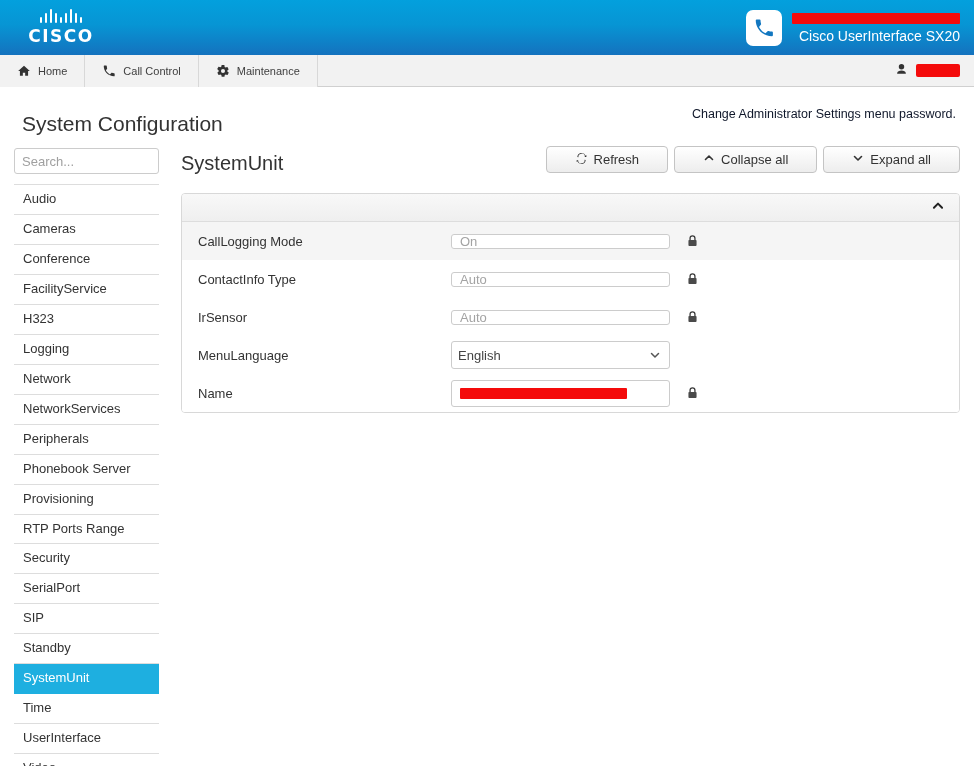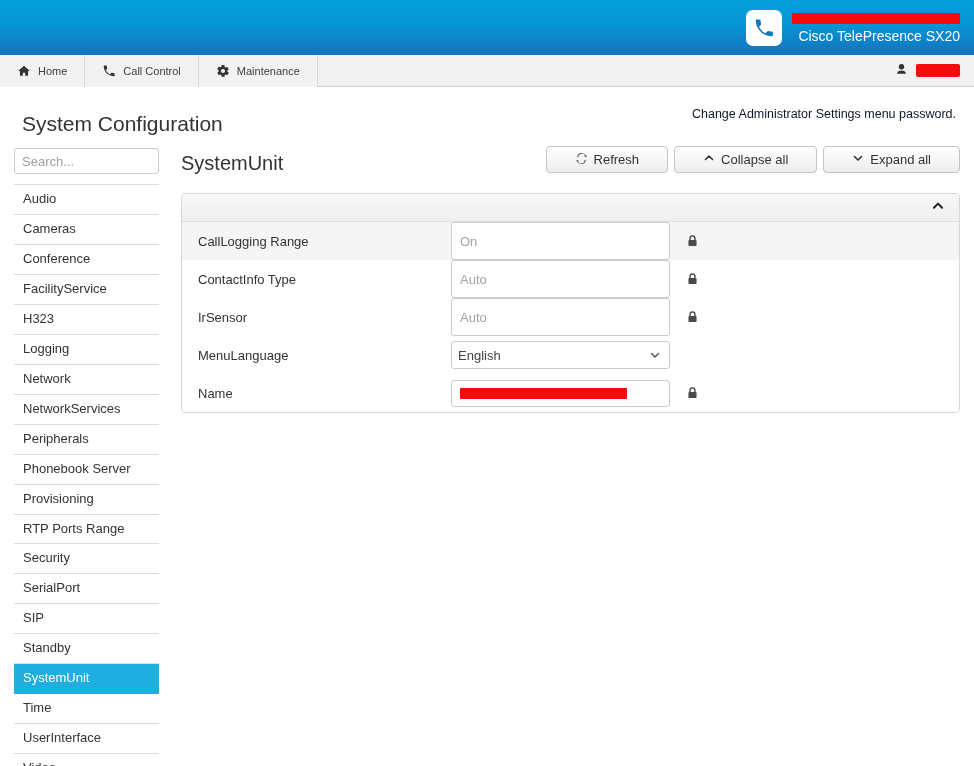--- a/index.html
+++ b/index.html
@@ -270,21 +270,21 @@
   }
   .form-row.shaded { background: #F5F5F5; }
   .row-label {
     width: 253px;
     flex: 0 0 253px;
     font-size: 13px;
     color: #333333;
   }
   .field {
     width: 219px;
-    height: 38px;
+    height: 15px;
     border: 1px solid #CCCCCC;
     border-radius: 3px;
     padding: 4px 8px;
     font-size: 13px;
     color: #555555;
     background: #ffffff;
     font-family: "Liberation Sans", sans-serif;
     outline: none;
   }
   .field::placeholder { color: #A3A3A3; }
@@ -326,30 +326,44 @@
     display: flex;
     align-items: center;
     justify-content: center;
     margin-left: 8px;
   }
 </style>
 </head>
 <body>
 
 <div class="topbar">
+  <div class="cisco-logo">
+    <div class="cisco-bars">
+      <i></i>
+        <i></i>
+        <i></i>
+        <i></i>
+        <i></i>
+        <i></i>
+        <i></i>
+        <i></i>
+        <i></i>
+    </div>
+    <div class="cisco-word">CISCO</div>
+  </div>
 
   <div class="header-right">
     <div class="phone-badge">
       <svg width="22" height="22" viewBox="0 0 24 24" aria-hidden="true">
         <path fill="#1277C0" d="M6.6 10.8c1.5 3 4 5.5 7 7l2.3-2.3c.3-.3.7-.4 1.1-.3 1.2.4 2.4.6 3.7.6.6 0 1 .4 1 1V20c0 .6-.4 1-1 1C10.9 21 3 13.1 3 3.6c0-.6.4-1 1-1h3.2c.6 0 1 .4 1 1 0 1.3.2 2.5.6 3.7.1.4 0 .8-.3 1.1L6.6 10.8z"></path>
       </svg>
     </div>
     <div class="device-block">
       <div class="redact-bar"></div>
-      <div class="device-name">Cisco TelePresence SX20</div>
+      <div class="device-name">Cisco UserInterface SX20</div>
     </div>
   </div>
 </div>
 
 <div class="navbar">
 
   <div class="tab">
     <span class="ticon">
       <svg width="14" height="14" viewBox="0 0 24 24" aria-hidden="true">
         <path fill="#333" d="M12 3L2 12h3v8h5v-5h4v5h5v-8h3L12 3z"></path>
@@ -461,21 +475,21 @@
 
       <div class="panel-bar">
         <span>
           <svg width="14" height="14" viewBox="0 0 24 24" aria-hidden="true">
             <path fill="none" stroke="#222" stroke-width="3.4" stroke-linecap="round" stroke-linejoin="round" d="M5 15l7-7 7 7"></path>
           </svg>
         </span>
       </div>
 
       <div class="form-row shaded">
-        <div class="row-label">CallLogging Range</div>
+        <div class="row-label">CallLogging Mode</div>
         <input class="field" type="text" placeholder="On" style="">
         <div class="lock-slot">
           <svg width="13" height="14" viewBox="0 0 24 24" aria-hidden="true">
             <path fill="none" stroke="#3A3A3A" stroke-width="2.4" d="M7.5 10V7a4.5 4.5 0 0 1 9 0v3"></path>
             <rect x="4.5" y="10" width="15" height="11" rx="1.6" fill="#4A4A4A"></rect>
           </svg>
         </div>
       </div>
 
       <div class="form-row">

